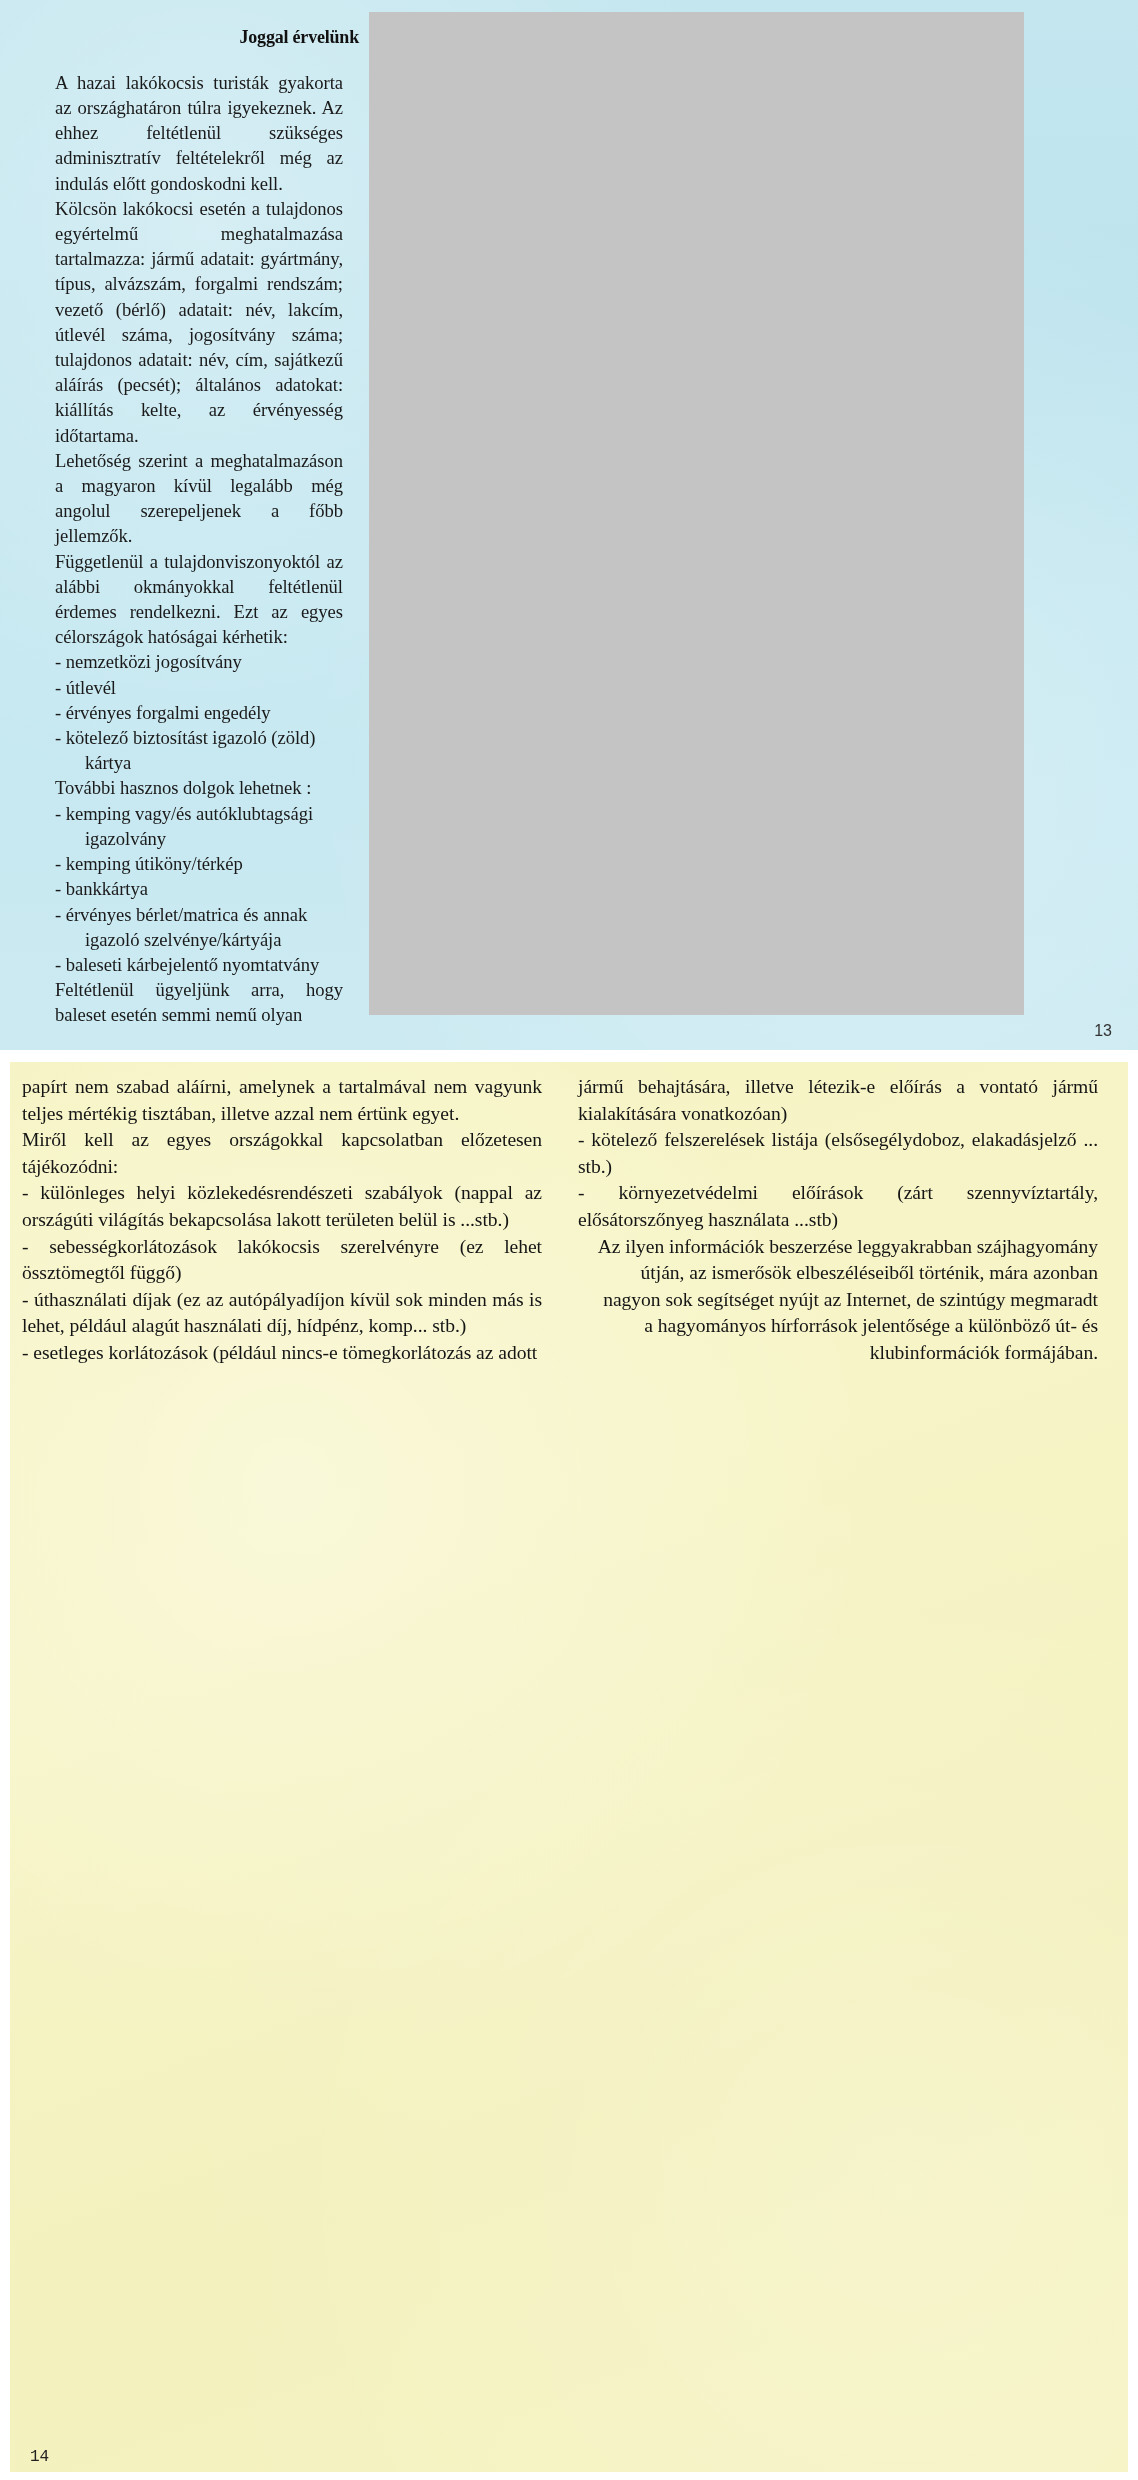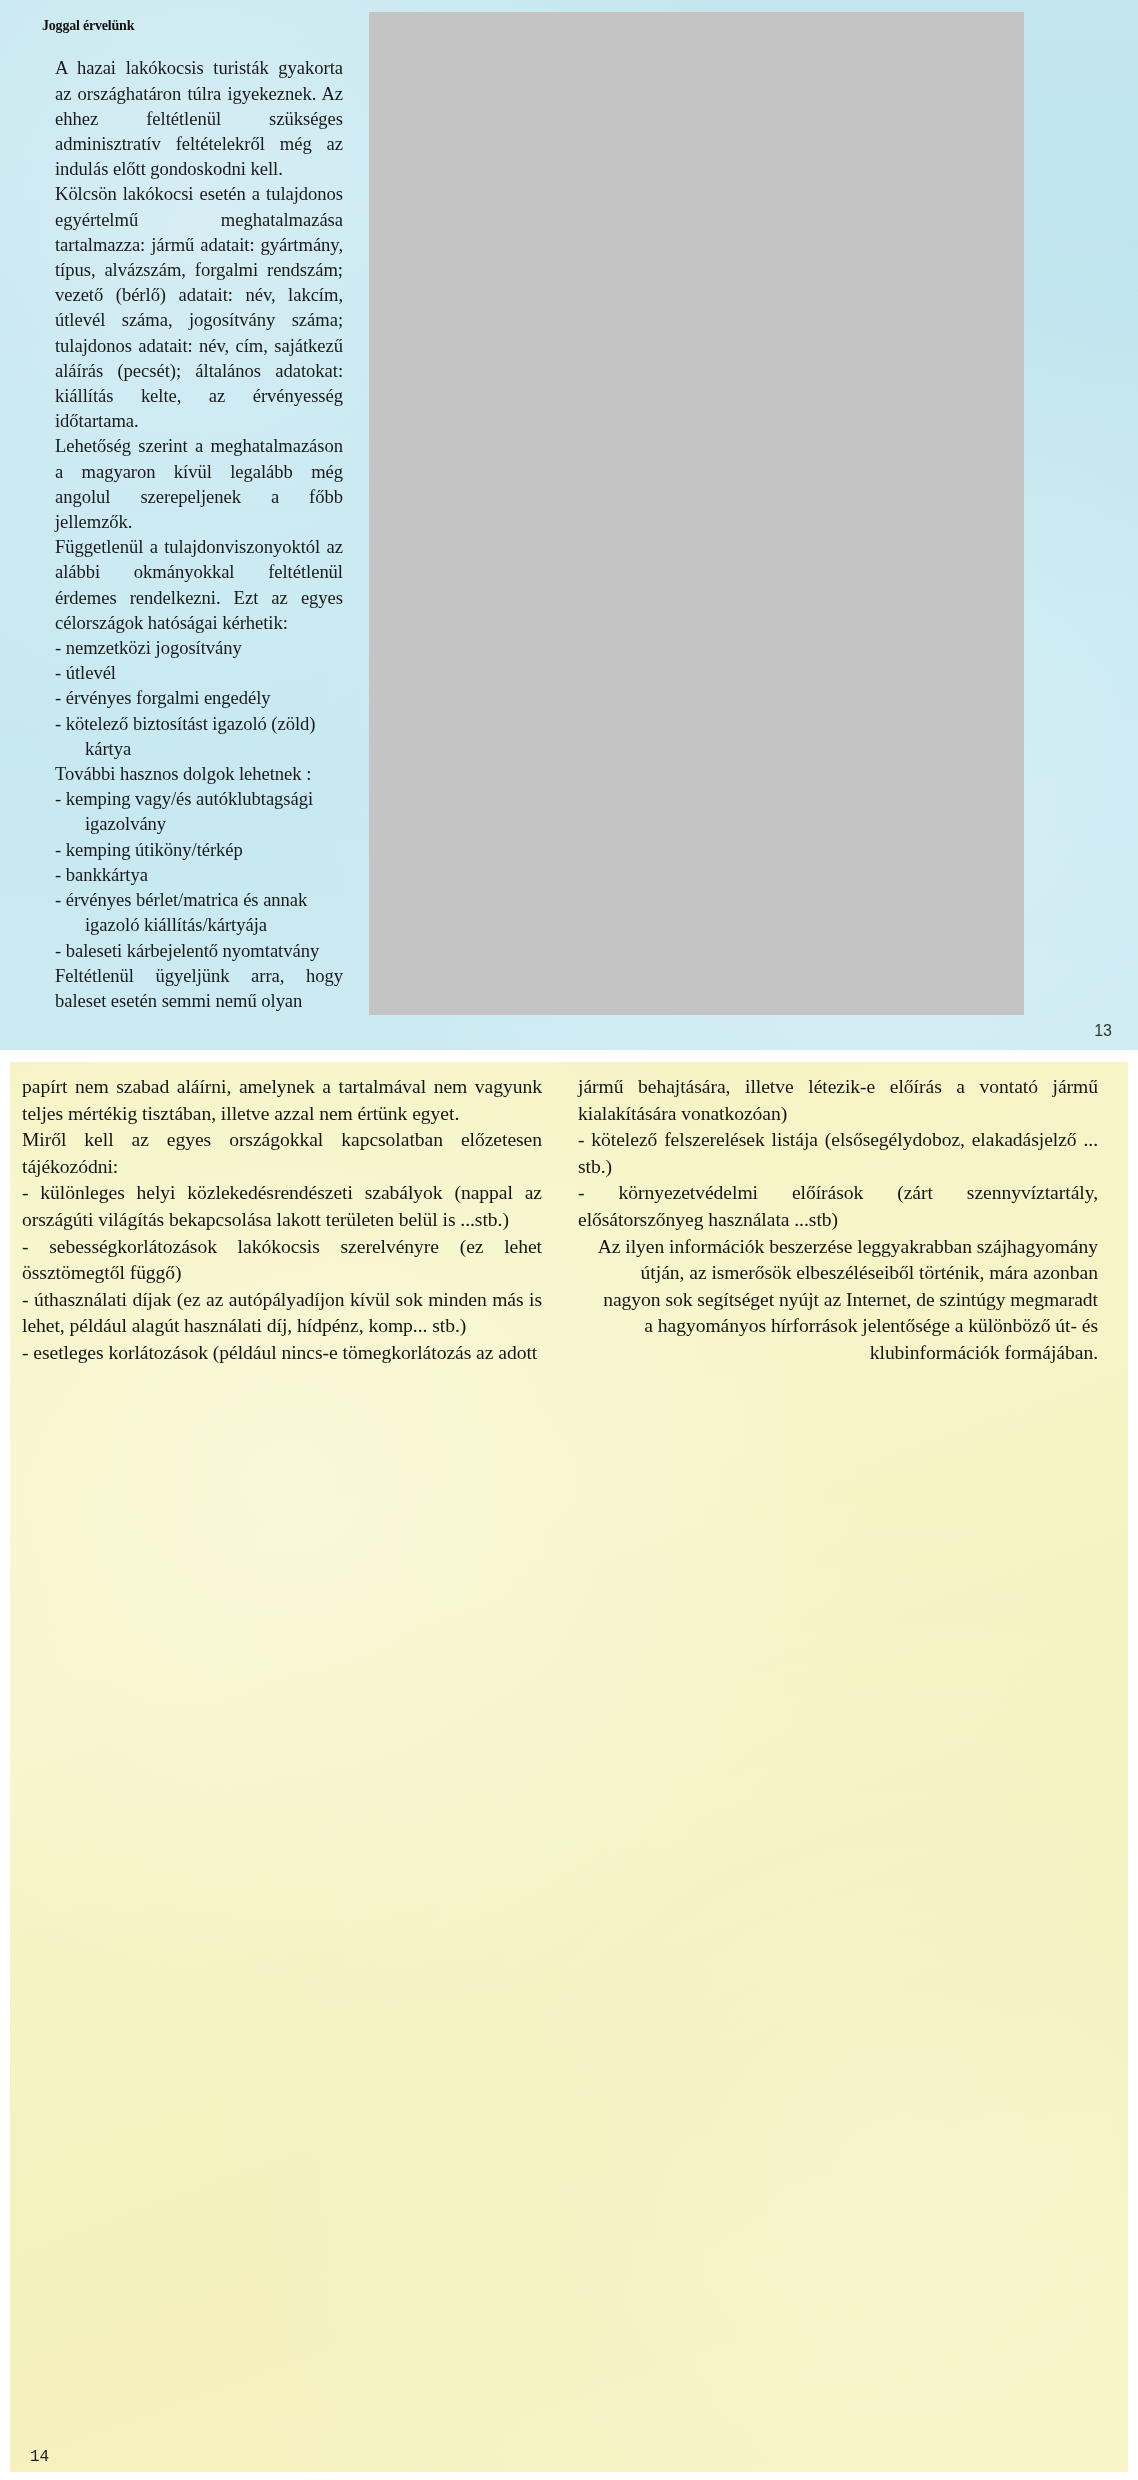--- a/index.html
+++ b/index.html
@@ -48,25 +48,26 @@
   .p13-col {
     position: absolute;
     left: 39px;
     top: 18px;
     width: 320px;
     z-index: 3;
   }
 
   .p13-title {
     font-weight: bold;
-    font-size: 14px;
+    font-size: 18px;
     letter-spacing: -0.2px;
     color: #111;
-    margin: 0 0 22px 3px;
+    margin: 10px 0 22px 3px;
     line-height: 1.1;
+    text-align: right;
   }
 
   .p13-body {
     font-size: 18.6px;
     line-height: 25.2px;
     color: #1a1a1a;
     text-align: justify;
     text-justify: inter-word;
     margin: 16px;
     letter-spacing: -0.05px;
@@ -190,21 +191,21 @@
       </ul>
 
       <p>További hasznos dolgok lehetnek :</p>
 
       <ul class="dashlist">
         <li>- kemping vagy/és autóklubtagsági</li>
         <li class="cont">igazolvány</li>
         <li>- kemping útiköny/térkép</li>
         <li>- bankkártya</li>
         <li>- érvényes bérlet/matrica és annak</li>
-        <li class="cont">igazoló kiállítás/kártyája</li>
+        <li class="cont">igazoló szelvénye/kártyája</li>
         <li>- baleseti kárbejelentő nyomtatvány</li>
       </ul>
 
       <p class="p13-last">Feltétlenül ügyeljünk arra, hogy baleset esetén semmi nemű olyan</p>
     </div>
   </div>
 
   <div class="pagenum-13">13</div>
 </div>
 

